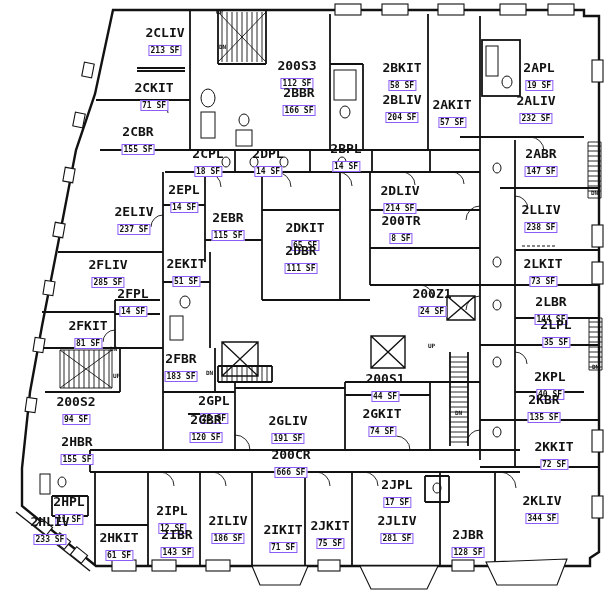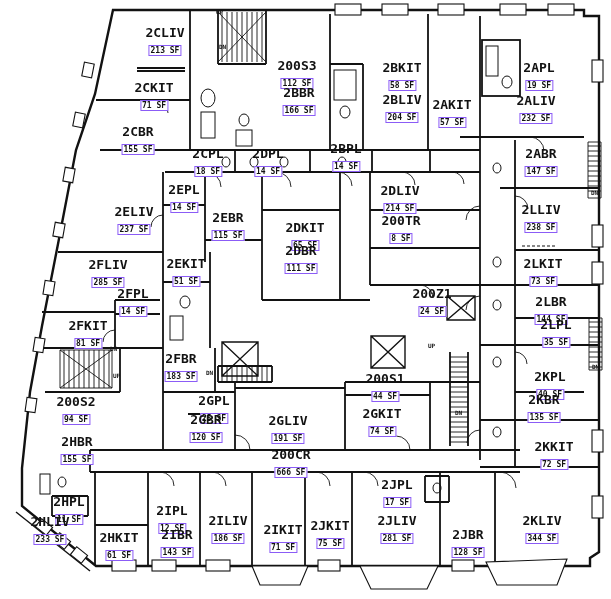--- a/index.html
+++ b/index.html
@@ -205,21 +205,21 @@
   <div class="room" style="left:119px;top:532px"><span class="nm">2HKIT</span><span class="sf">61 SF</span></div>
   <div class="room" style="left:172px;top:505px"><span class="nm">2IPL</span><span class="sf">12 SF</span></div>
   <div class="room" style="left:177px;top:529px"><span class="nm">2IBR</span><span class="sf">143 SF</span></div>
   <div class="room" style="left:228px;top:515px"><span class="nm">2ILIV</span><span class="sf">186 SF</span></div>
   <div class="room" style="left:283px;top:524px"><span class="nm">2IKIT</span><span class="sf">71 SF</span></div>
   <div class="room" style="left:330px;top:520px"><span class="nm">2JKIT</span><span class="sf">75 SF</span></div>
   <div class="room" style="left:397px;top:479px"><span class="nm">2JPL</span><span class="sf">17 SF</span></div>
   <div class="room" style="left:397px;top:515px"><span class="nm">2JLIV</span><span class="sf">281 SF</span></div>
   <div class="room" style="left:468px;top:529px"><span class="nm">2JBR</span><span class="sf">128 SF</span></div>
   <div class="room" style="left:554px;top:441px"><span class="nm">2KKIT</span><span class="sf">72 SF</span></div>
-  <div class="room" style="left:542px;top:515px"><span class="nm">2KLIV</span><span class="sf">344 SF</span></div>
+  <div class="room" style="left:542px;top:495px"><span class="nm">2KLIV</span><span class="sf">344 SF</span></div>
 
   <span class="mk" style="left:216px;top:9px">UP</span>
   <span class="mk" style="left:219px;top:44px">DN</span>
   <span class="mk" style="left:591px;top:190px">DN</span>
   <span class="mk" style="left:592px;top:364px">DN</span>
   <span class="mk" style="left:206px;top:370px">DN</span>
   <span class="mk" style="left:455px;top:410px">DN</span>
   <span class="mk" style="left:428px;top:343px">UP</span>
   <span class="mk" style="left:110px;top:346px">DN</span>
   <span class="mk" style="left:113px;top:373px">UP</span>

